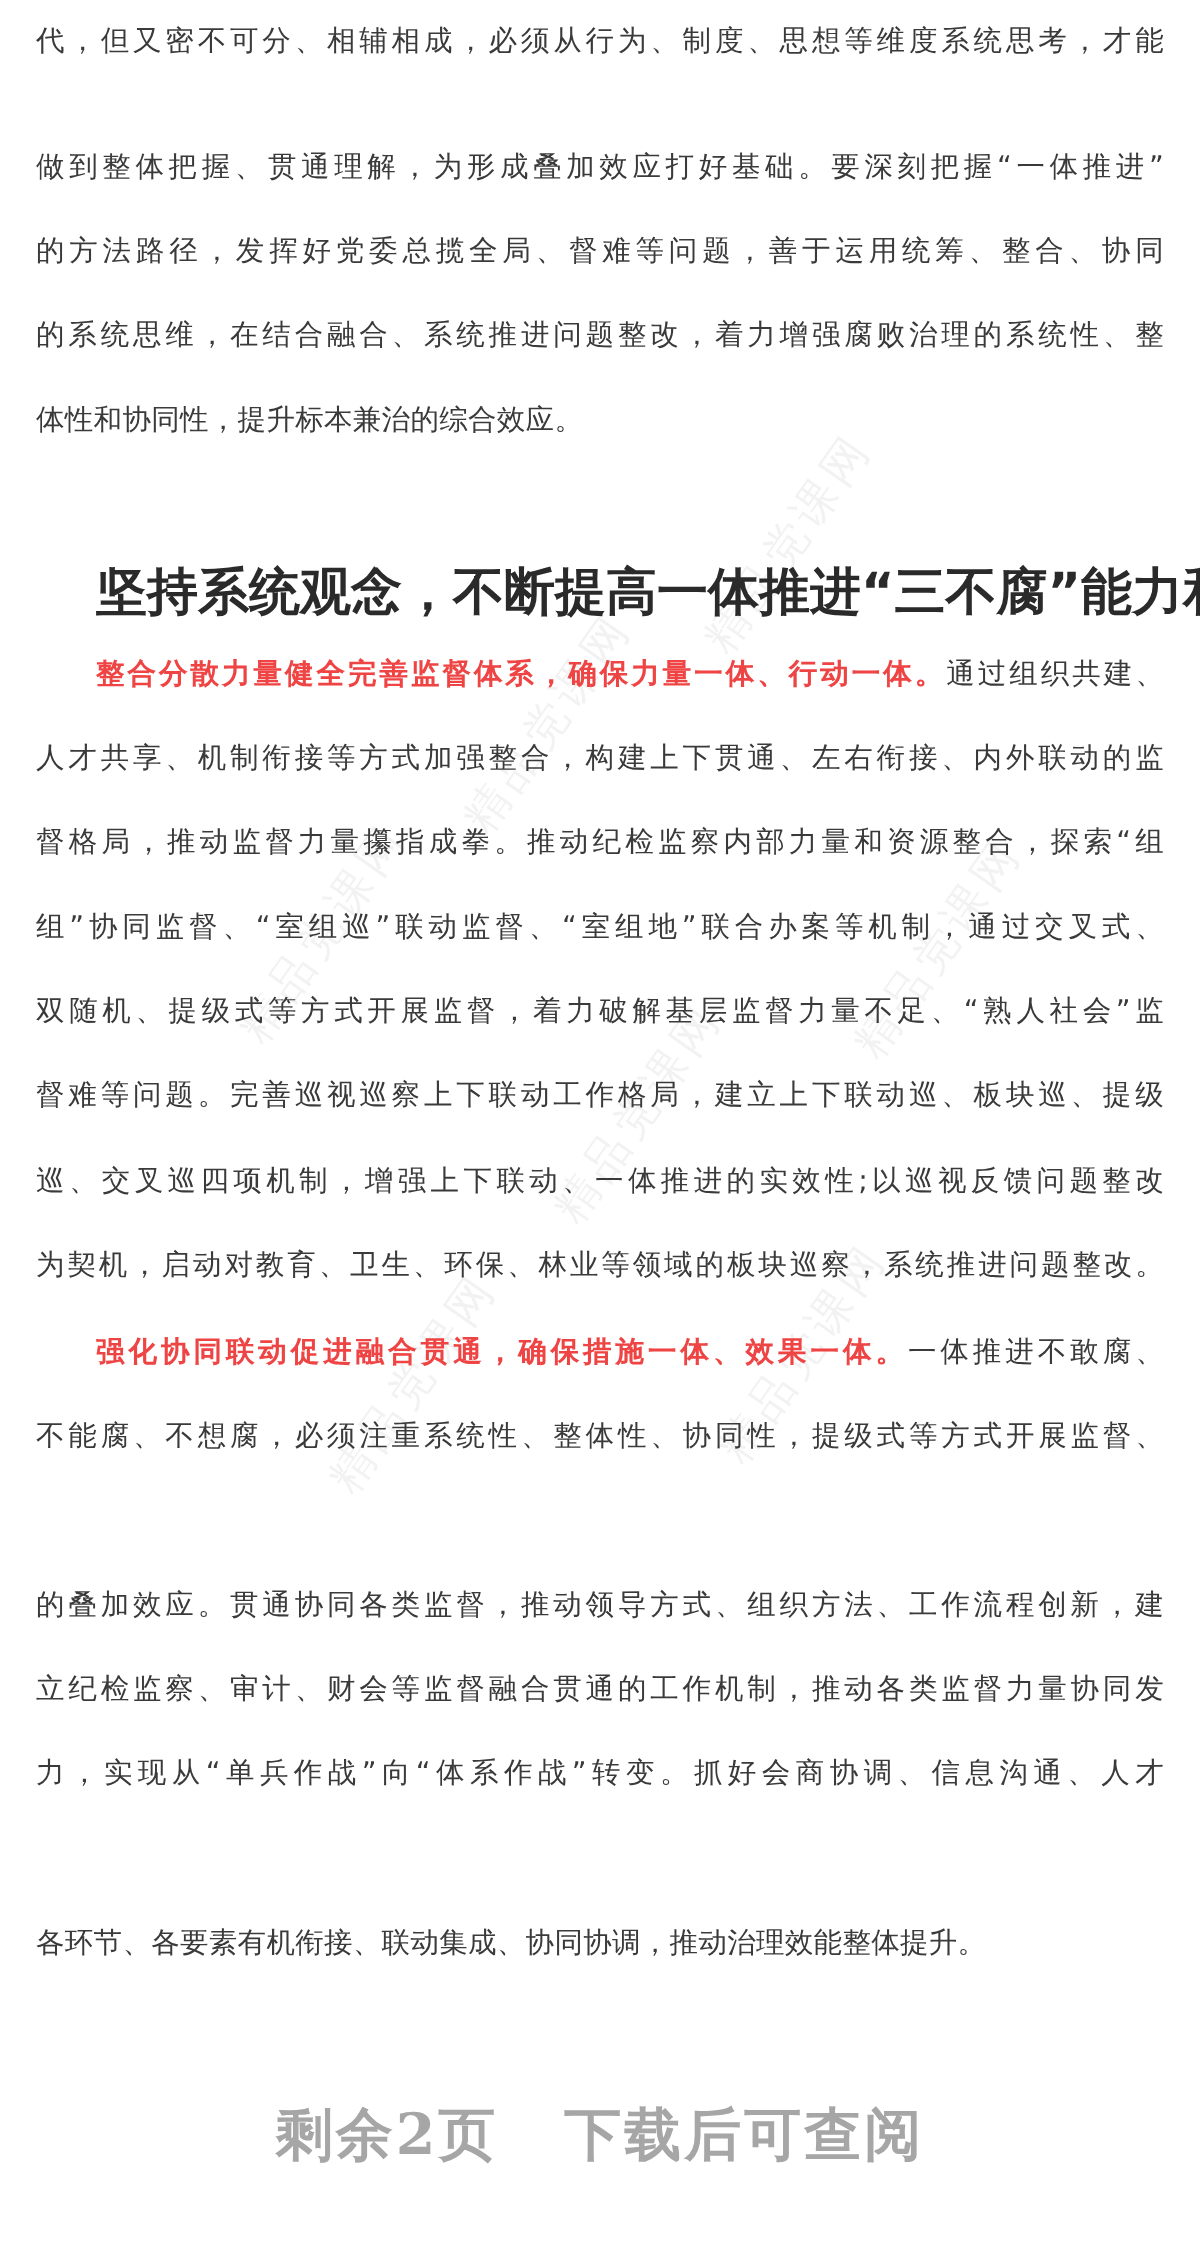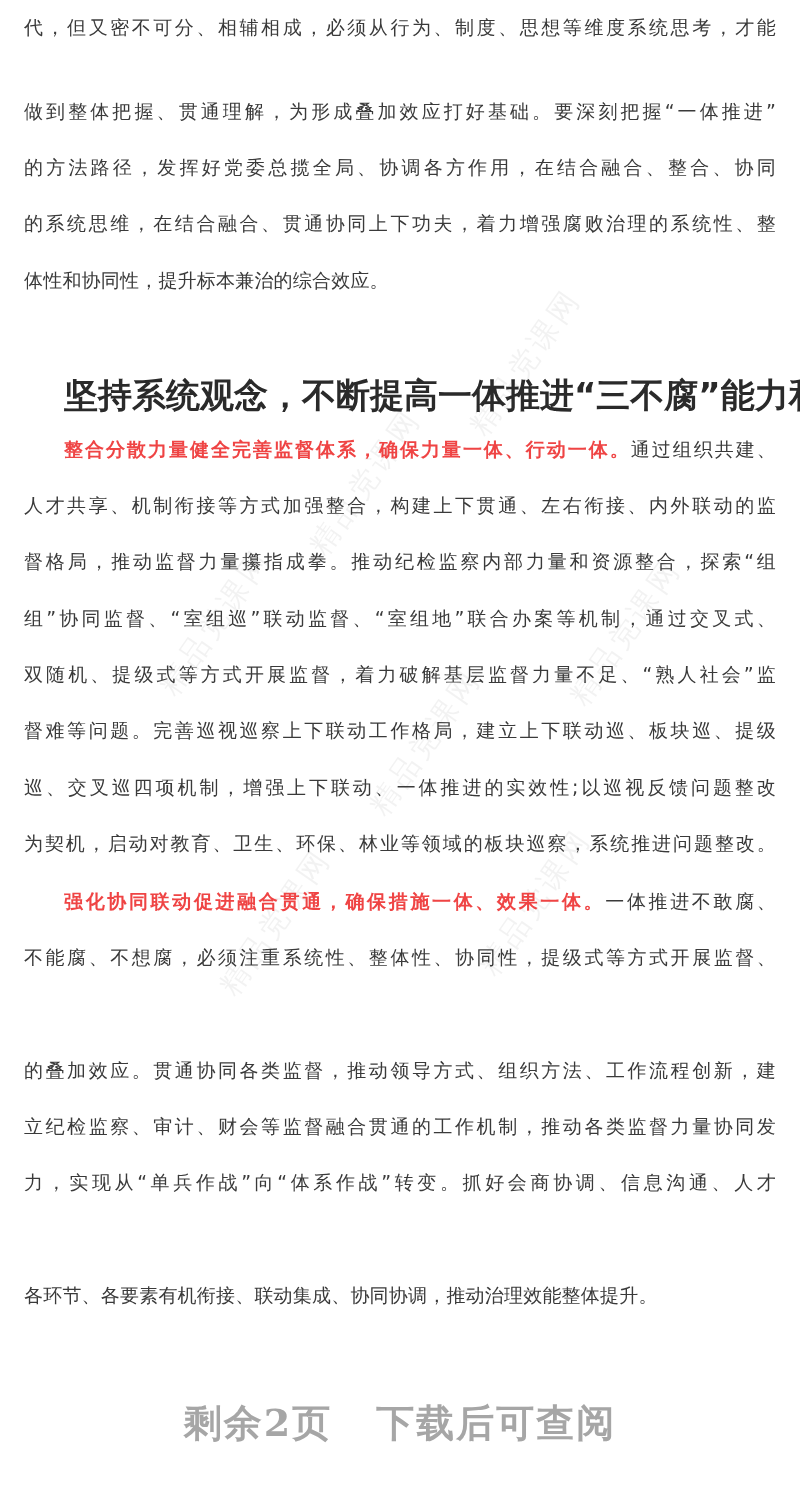--- a/index.html
+++ b/index.html
@@ -43,22 +43,22 @@
   <div class="watermark" style="left:150px;top:680px;">精品党课网</div>
   <div class="watermark" style="left:300px;top:540px;">精品党课网</div>
   <div class="watermark" style="left:460px;top:420px;">精品党课网</div>
   <div class="watermark" style="left:210px;top:980px;">精品党课网</div>
   <div class="watermark" style="left:360px;top:800px;">精品党课网</div>
   <div class="watermark" style="left:470px;top:960px;">精品党课网</div>
   <div class="watermark" style="left:560px;top:690px;">精品党课网</div>
 
   <div class="line" style="top:12px;">代，但又密不可分、相辅相成，必须从行为、制度、思想等维度系统思考，才能</div>
   <div class="line" style="top:96px;">做到整体把握、贯通理解，为形成叠加效应打好基础。要深刻把握“一体推进”</div>
-  <div class="line" style="top:152px;">的方法路径，发挥好党委总揽全局、协调各方作用，在结合融合、整合、协同</div>
-  <div class="line" style="top:208px;">的系统思维，在结合融合、贯通协同上下功夫，着力增强腐败治理的系统性、整</div>
+  <div class="line" style="top:152px;">的方法路径，发挥好党委总揽全局、督难等问题，善于运用统筹、整合、协同</div>
+  <div class="line" style="top:208px;">的系统思维，在结合融合、系统推进问题整改，着力增强腐败治理的系统性、整</div>
   <div class="line last" style="top:265px;">体性和协同性，提升标本兼治的综合效应。</div>
 
   <div class="heading">坚持系统观念，不断提高一体推进“三不腐”能力和水平</div>
 
   <div class="line indent" style="top:434px;">
     <span class="bold">整合分散力量健全完善监督体系，确保力量一体、行动一体。</span><span>通过组织共建、</span>
   </div>
   <div class="line" style="top:490px;">人才共享、机制衔接等方式加强整合，构建上下贯通、左右衔接、内外联动的监</div>
   <div class="line" style="top:546px;">督格局，推动监督力量攥指成拳。推动纪检监察内部力量和资源整合，探索“组</div>
   <div class="line" style="top:603px;">组”协同监督、“室组巡”联动监督、“室组地”联合办案等机制，通过交叉式、</div>

